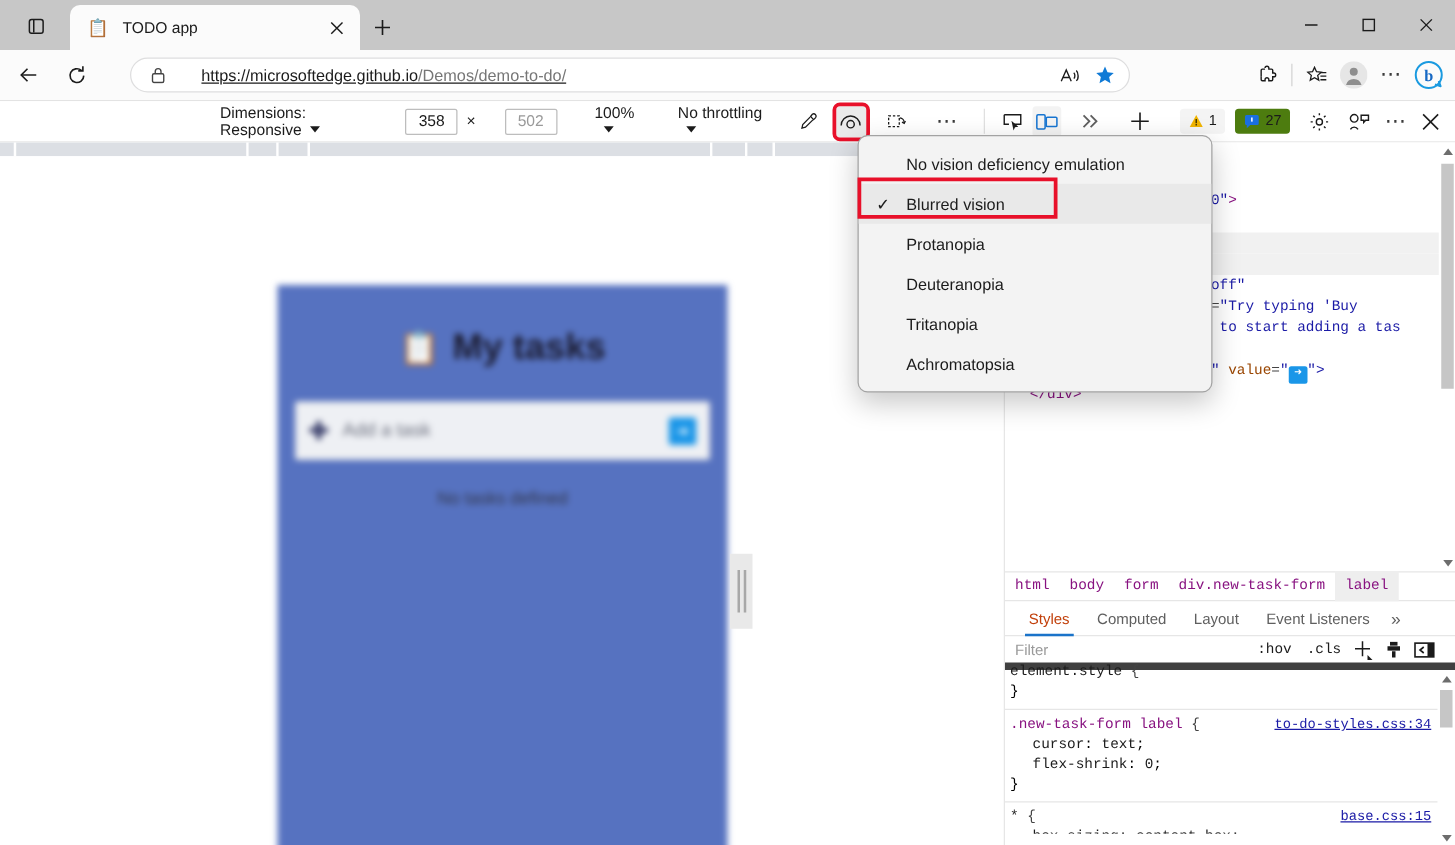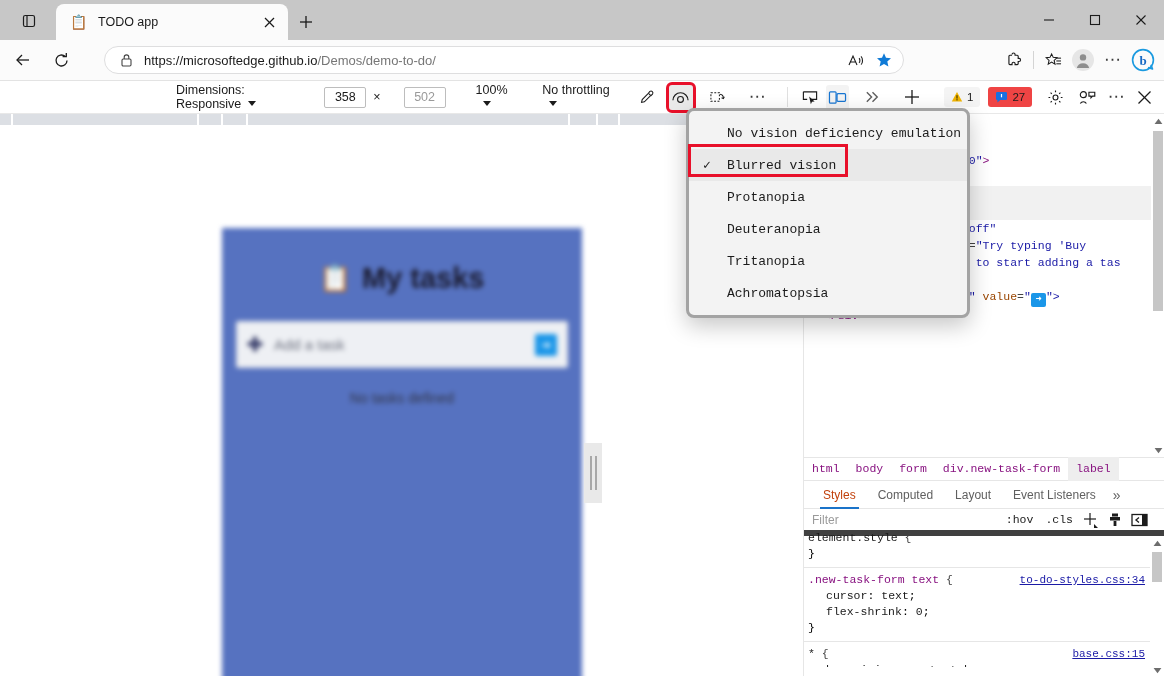--- a/index.html
+++ b/index.html
@@ -44,21 +44,21 @@
     position:absolute; left:0; top:40px; width:1164px; height:40px;
     background:#fbfbfb; display:flex; align-items:center;
   }
   .tb-btn{ width:30px; height:30px; margin-left:8px; display:flex; align-items:center; justify-content:center; border-radius:4px; flex:0 0 auto; }
   .omnibox{
     position:absolute; left:104px; top:46px; width:800px; height:28px;
     background:#ffffff; border:1px solid #dededf; border-radius:14px;
     display:flex; align-items:center; padding:0 6px 0 12px;
   }
   .omni-lock{ width:18px; height:18px; display:flex; align-items:center; justify-content:center; flex:0 0 auto;}
-  .omni-url{ flex:1; font-size:13px; color:#1b1b1b; margin-left:9px; white-space:nowrap; overflow:hidden;}
+  .omni-url{ flex:1; font-size:13px; color:#1b1b1b; margin-left:26px; white-space:nowrap; overflow:hidden;text-decoration:underline;}
   .omni-url .dim{ color:#767676; }
   .omni-right{ display:flex; align-items:center; gap:2px; }
   .omni-icon{ width:26px; height:24px; display:flex; align-items:center; justify-content:center; border-radius:4px; }
   .star-pill{ background:#ffffff; border-radius:12px; }
   .tb-right{ position:absolute; right:6px; top:46px; height:28px; display:flex; align-items:center; }
   .tb-right .tb-icon{ width:30px; height:28px; display:flex; align-items:center; justify-content:center; border-radius:4px;}
   .vdivider{ width:1px; height:18px; background:#d4d4d4; margin:0 4px; }
 
   
   .devtools{
@@ -85,21 +85,21 @@
   .dt-tb-icon.active{ background:#eaeaea; }
   .redbox{ outline:3px solid #e8102a; outline-offset:0px; }
   .dots{ font-size:17px; color:#3b3b3b; letter-spacing:1px; line-height:10px;}
 
   .dt-sep{ width:1px; height:20px; background:#e0e0e0; margin:0 6px; }
   .badge{
     display:flex; align-items:center; gap:4px; height:20px; padding:0 7px;
     border-radius:3px; background:#f1f1f1; font-size:11.5px; color:#1b1b1b;
   }
   .badge.warn{ background:#f4f4f4; }
-  .badge.msg{ background:#ef4444; }
+  .badge.msg{ background:#4d7c0f; }
 
   
   .ruler{
     position:absolute; left:0; top:33px; width:790px; height:11px;
     background:#ffffff; display:flex; align-items:flex-start;
   }
   .ruler-inner{ display:flex; height:11px; }
   .ruler-seg{ height:11px; background:#dcdfe4; border-right:2px solid #ffffff; }
 
   
@@ -204,23 +204,23 @@
   .sel.star{ color:#1b1b1b; }
   .propk{ color:#1b1b1b;text-align:center; }
   .origin{ position:absolute; right:20px; top:4px; font-size:11px; color:#1a1aa6; text-decoration:underline; }
   .indent{ padding-left:18px; display:block; }
   .rules-scroll{ position:absolute; right:0; top:422px; width:14px; height:141px; background:#fff;}
   .rules-scroll .thumb{ position:absolute; left:2px; top:16px; width:10px; height:30px; background:#c6c6c6;}
 
   
   .menu{
     position:absolute; left:686px; top:108px; width:284px;
-    background:#f3f3f3; border:3px solid #a3a3a3; border-radius:8px;
+    background:#f3f3f3; border:1px solid #a3a3a3; border-radius:8px;
     box-shadow:0 8px 22px rgba(0,0,0,.22);
-    padding:6px 0; z-index:50;font-family:Liberation Mono, monospace;
+    padding:6px 0; z-index:50;
   }
   .menu-item{
     height:32px; display:flex; align-items:center; padding-left:14px;
     font-size:13px; color:#1b1b1b;
   }
   .menu-item.checked{ background:#e9e9e9; }
   .menu-check{ width:22px; font-size:13px; color:#1b1b1b; }
   .menu-label{ margin-left:2px; }
   .menu-redbox{
     position:absolute; left:-1px; top:33px; width:160px; height:33px;
@@ -564,21 +564,21 @@
       <span style="width:14px"></span>
     </div>
 
     <div class="rules">
       <div class="rule">
         <span class="sel star">element.style</span><span class="punc"> {</span>
         <span class="indent" style="padding-left:0">}</span>
       </div>
 
       <div class="rule">
-        <span class="sel">.new-task-form text</span><span class="punc"> {</span>
+        <span class="sel">.new-task-form label</span><span class="punc"> {</span>
         <span class="origin">to-do-styles.css:34</span>
         <span class="indent"><span class="propk">cursor</span>: <span class="propk">text</span>;</span>
         <span class="indent"><span class="propk">flex-shrink</span>: <span class="propk">0</span>;</span>
         <span class="indent" style="padding-left:0">}</span>
       </div>
 
       <div class="rule">
         <span class="sel star">*</span><span class="punc"> {</span>
         <span class="origin">base.css:15</span>
         <span class="indent"><span class="propk">box-sizing</span>: <span class="propk">content-box</span>;</span>

